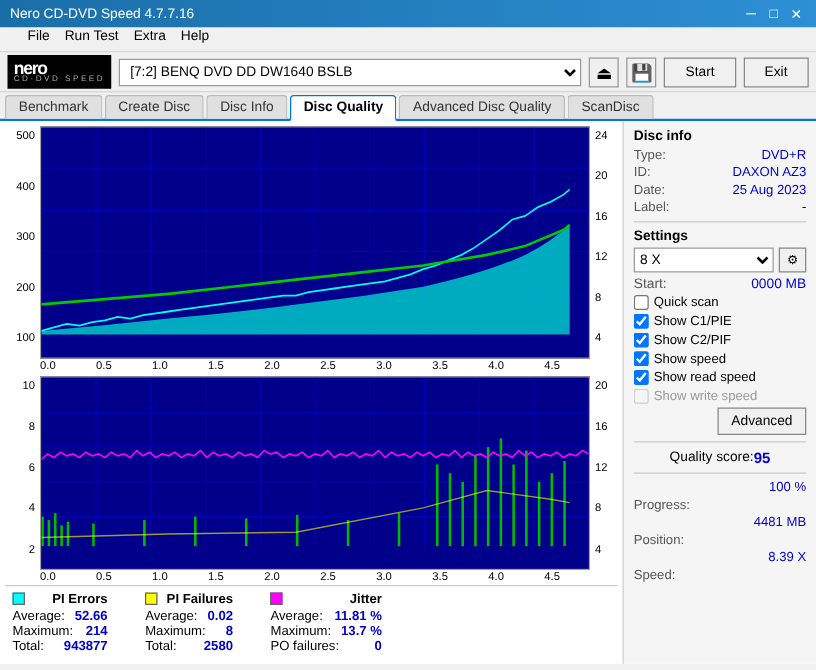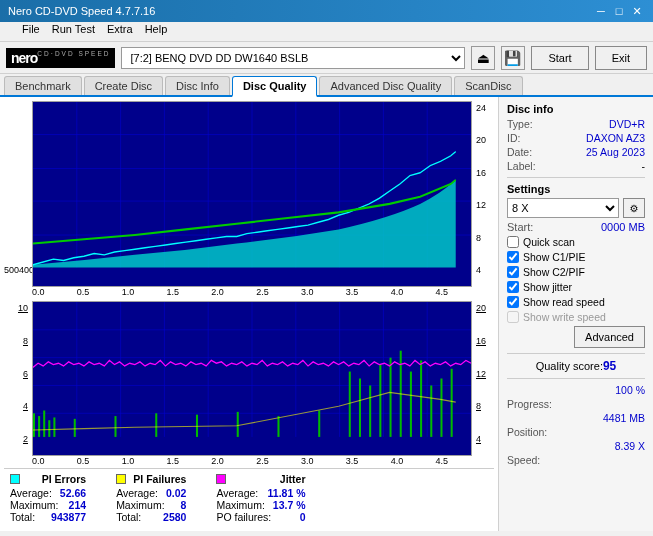--- a/index.html
+++ b/index.html
@@ -235,21 +235,21 @@
 </div>
 
 <div class="menu-bar">
   <span class="menu-item">File</span>
   <span class="menu-item">Run Test</span>
   <span class="menu-item">Extra</span>
   <span class="menu-item">Help</span>
 </div>
 
 <div class="drive-bar">
-  <div style="display:flex;flex-direction:row;align-items:flex-start;line-height:1;background:#000;padding:3px 5px;">
+  <div style="display:flex;flex-direction:column;align-items:flex-start;line-height:1;background:#000;padding:3px 5px;">
     <span style="color:white;font-size:14px;font-weight:900;letter-spacing:-1px;font-family:Arial Black,sans-serif;">nero</span>
     <span style="color:#aaa;font-size:6.5px;letter-spacing:2px;">CD·DVD SPEED</span>
   </div>
   <select class="drive-select">
     <option>[7:2]  BENQ DVD DD DW1640 BSLB</option>
   </select>
   <button class="drive-icon-btn" title="Eject">⏏</button>
   <button class="drive-icon-btn" title="Save">💾</button>
   <button class="start-btn">Start</button>
   <button class="start-btn">Exit</button>
@@ -263,21 +263,21 @@
   <div class="tab">Advanced Disc Quality</div>
   <div class="tab">ScanDisc</div>
 </div>
 
 <div class="main-content">
 
   <div class="chart-area">
 
     <div style="display:flex;flex:1.2;gap:2px;">
 
-      <div style="width:26px;display:flex;flex-direction:row;justify-content:space-between;align-items:flex-end;padding:2px 2px 12px 0;font-size:9px;color:#000;">
+      <div style="width:26px;display:flex;flex-direction:column;justify-content:space-between;align-items:flex-end;padding:2px 2px 12px 0;font-size:9px;color:#000;">
         <span>500</span>
         <span>400</span>
         <span>300</span>
         <span>200</span>
         <span>100</span>
       </div>
 
       <div class="chart-container">
         <svg class="chart-svg" viewBox="0 0 430 130" preserveAspectRatio="none">
 
@@ -322,21 +322,21 @@
       <span>1.0</span>
       <span>1.5</span>
       <span>2.0</span>
       <span>2.5</span>
       <span>3.0</span>
       <span>3.5</span>
       <span>4.0</span>
       <span>4.5</span>
     </div>
 
-    <div style="display:flex;flex:1;gap:2px;margin-top:2px;text-decoration:underline;">
+    <div style="display:flex;flex:1;gap:2px;margin-top:2px;">
 
       <div style="width:26px;display:flex;flex-direction:column;justify-content:space-between;align-items:flex-end;padding:2px 2px 12px 0;font-size:9px;color:#000;">
         <span>10</span>
         <span>8</span>
         <span>6</span>
         <span>4</span>
         <span>2</span>
       </div>
 
       <div class="chart-container">
@@ -513,21 +513,21 @@
     <div class="setting-row">
       <input type="checkbox" id="c1" checked="" style="">
       <label class="checkbox-label" for="c1">Show C1/PIE</label>
     </div>
     <div class="setting-row">
       <input type="checkbox" id="c2" checked="" style="">
       <label class="checkbox-label" for="c2">Show C2/PIF</label>
     </div>
     <div class="setting-row">
       <input type="checkbox" id="jit" checked="" style="">
-      <label class="checkbox-label" for="jit">Show jitter</label>
+      <label class="checkbox-label" for="jit">Show speed</label>
     </div>
     <div class="setting-row">
       <input type="checkbox" id="rs" checked="" style="">
       <label class="checkbox-label" for="rs">Show read speed</label>
     </div>
     <div class="setting-row">
       <input type="checkbox" id="ws" disabled="" style="">
       <label class="checkbox-label disabled" for="ws">Show write speed</label>
     </div>
 

